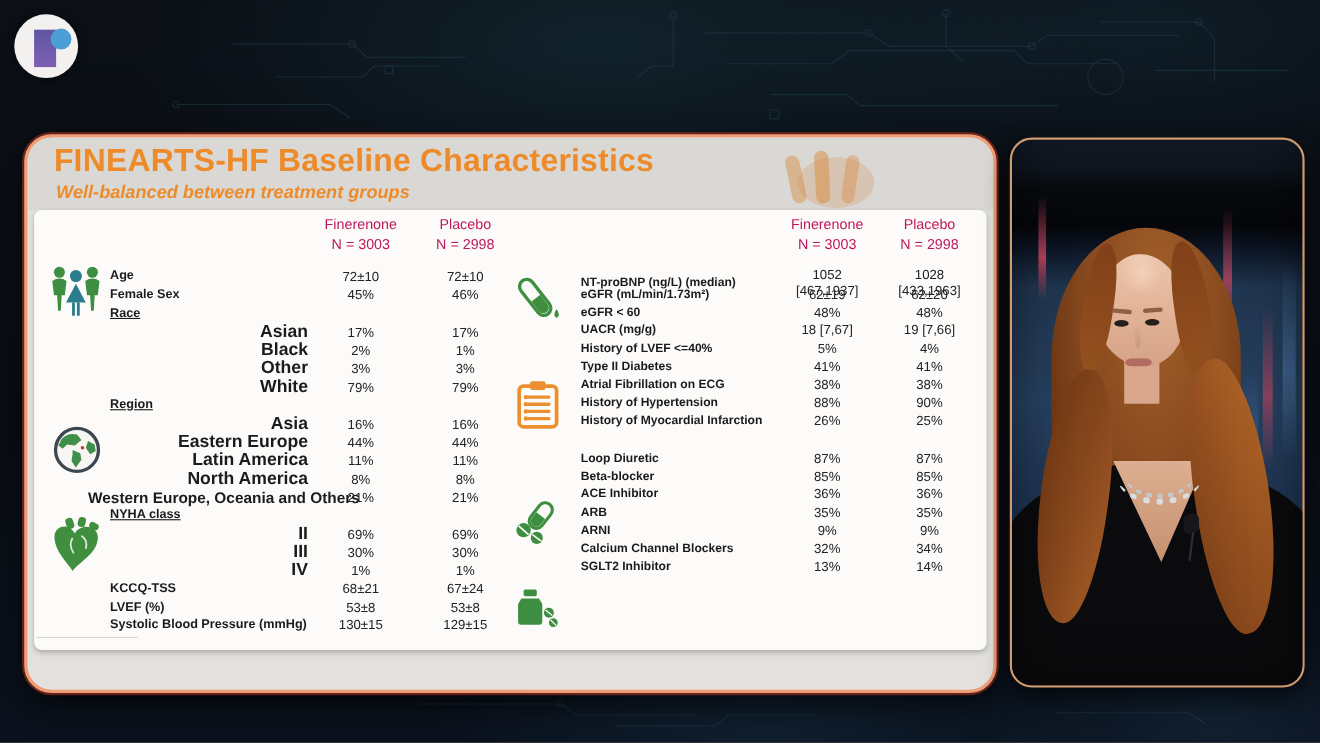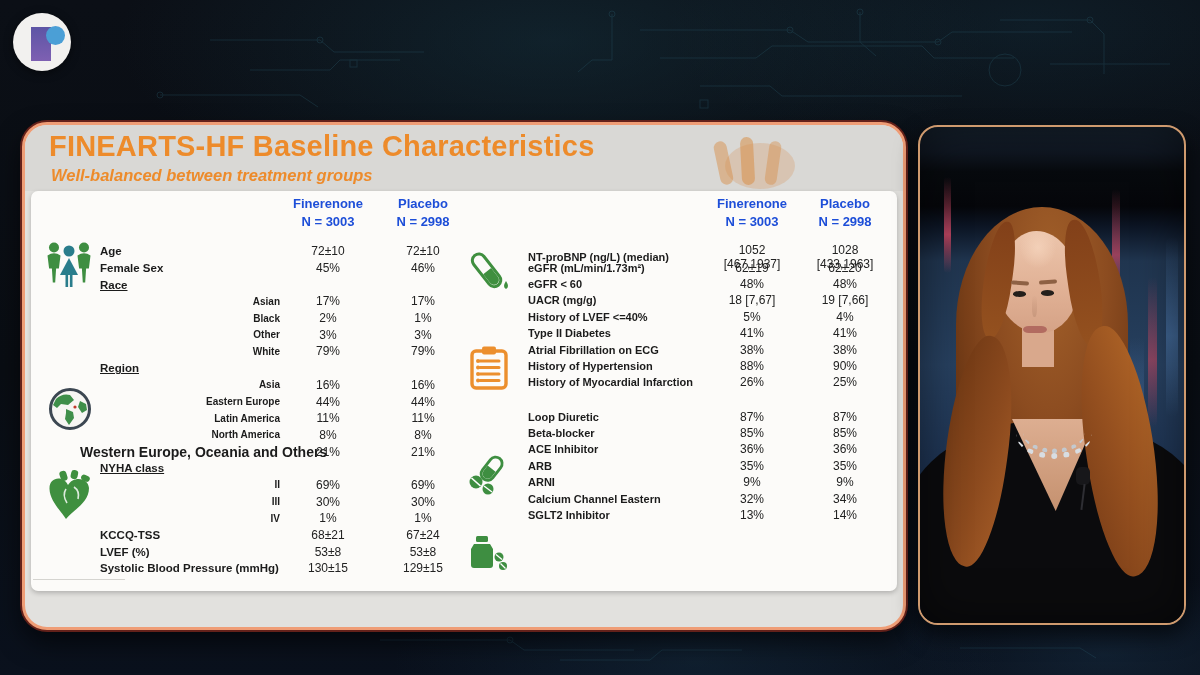--- a/index.html
+++ b/index.html
@@ -33,31 +33,31 @@
     color:#ed8b2b;letter-spacing:.2px;}
   .slide-subtitle{position:absolute;left:26px;top:41px;font-size:16.5px;font-weight:700;
     font-style:italic;color:#ed8b2b;}
   .panel{position:absolute;left:6px;top:66px;width:866px;height:400px;background:#fcfbf9;
     border-radius:7px;box-shadow:0 2px 5px rgba(0,0,0,.22);}
   .panel-underline{position:absolute;left:2px;top:388px;width:92px;height:1px;background:#d5d4d0;}
   
   .chead-grid{position:absolute;top:4px;display:grid;}
   .chead-grid.lft{left:49px;grid-template-columns:200px 96px 94px;}
   .chead-grid.rgt{left:497px;grid-template-columns:176px 96px 90px;}
-  .chead{text-align:center;font-weight:700;font-size:13px;line-height:1.4;color:#1d4ed8;}
+  .chead{text-align:center;font-weight:400;font-size:13px;line-height:1.4;color:#be185d;}
   
   .t-rows{position:absolute;display:flex;flex-direction:column;}
   .t-rows.lft{left:49px;top:52px;}
   .t-rows.rgt{left:497px;top:52px;}
   .row{display:grid;align-items:center;}
   .t-rows.lft .row{grid-template-columns:200px 96px 94px;height:16.7px;}
   .t-rows.rgt .row{grid-template-columns:176px 96px 90px;height:16.4px;}
   .row .label{font-weight:700;color:#1b1b1b;white-space:nowrap;font-size:11.5px;}
   .t-rows.lft .row.main .label,.t-rows.lft .row.section .label{padding-left:20px;}
-  .t-rows.lft .row.sub .label{text-align:right;font-size:10px;}
+  .t-rows.lft .row.sub .label{text-align:right;font-size:16px;}
   .t-rows.lft .row.small .label{font-size:14px;}
   .row.section .label{text-decoration:underline;}
   .t-rows.rgt .row .label{font-size:11px;}
   .row .val{text-align:center;font-size:12px;font-weight:400;color:#222;}
   .row.tall{height:36px;}
   .row.tall .val{white-space:pre-line;line-height:1.2;}
   .row.gap{margin-top:18px;}
   
   .picon{position:absolute;}
   
@@ -390,21 +390,21 @@
             <div class="val">35%</div>
           </div>
 
           <div class="row main">
             <div class="label">ARNI</div>
             <div class="val">9%</div>
             <div class="val">9%</div>
           </div>
 
           <div class="row main">
-            <div class="label">Calcium Channel Eastern</div>
+            <div class="label">Calcium Channel Blockers</div>
             <div class="val">32%</div>
             <div class="val">34%</div>
           </div>
 
           <div class="row main">
             <div class="label">SGLT2 Inhibitor</div>
             <div class="val">13%</div>
             <div class="val">14%</div>
           </div>
         </div>

